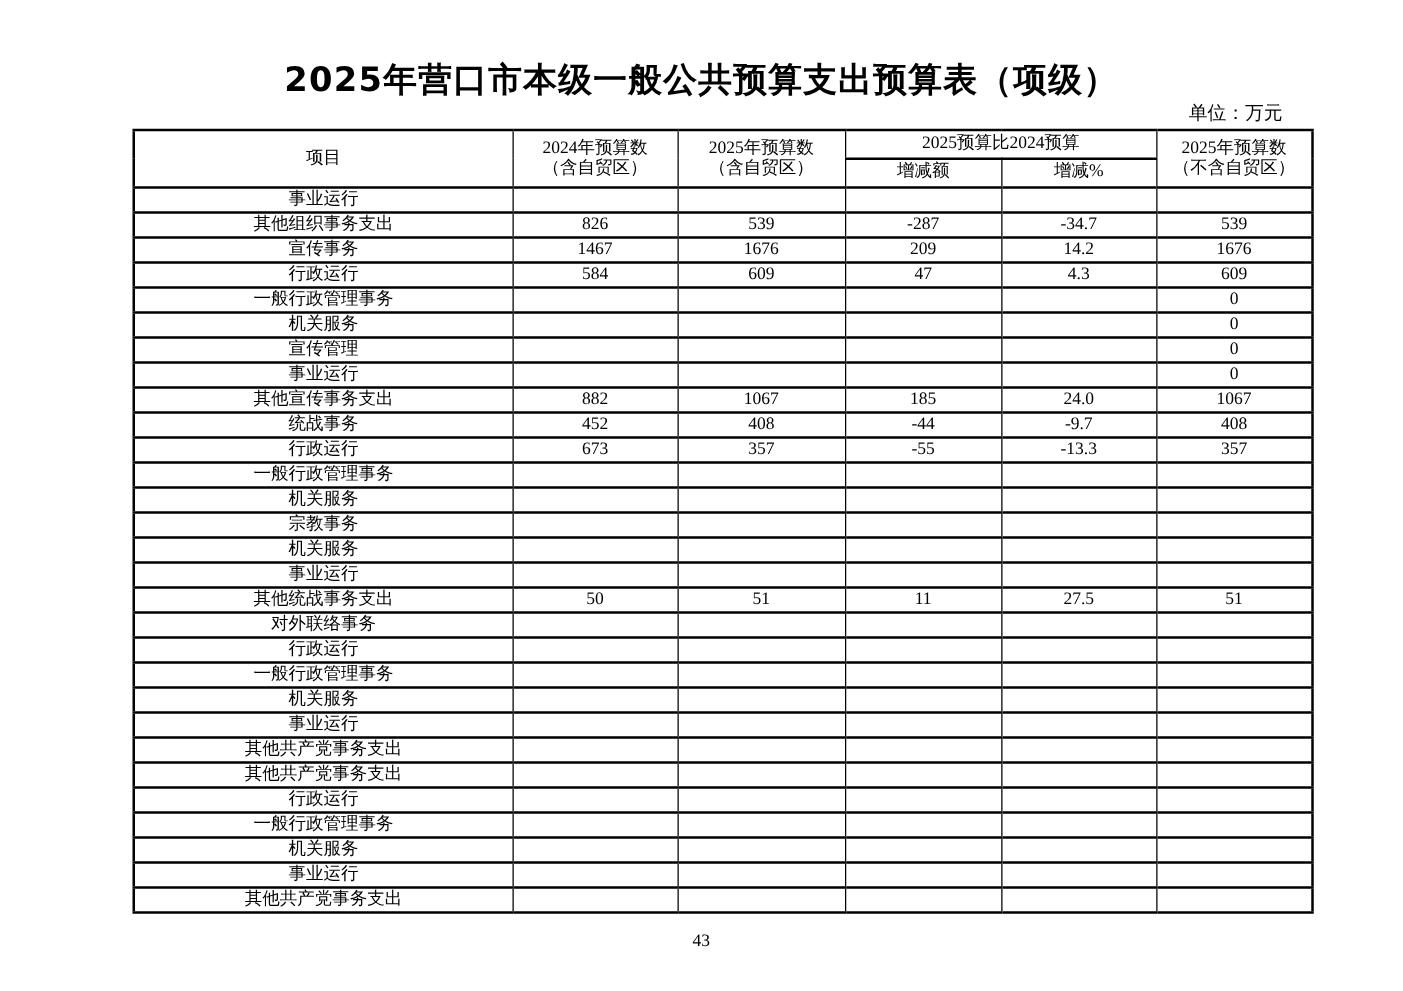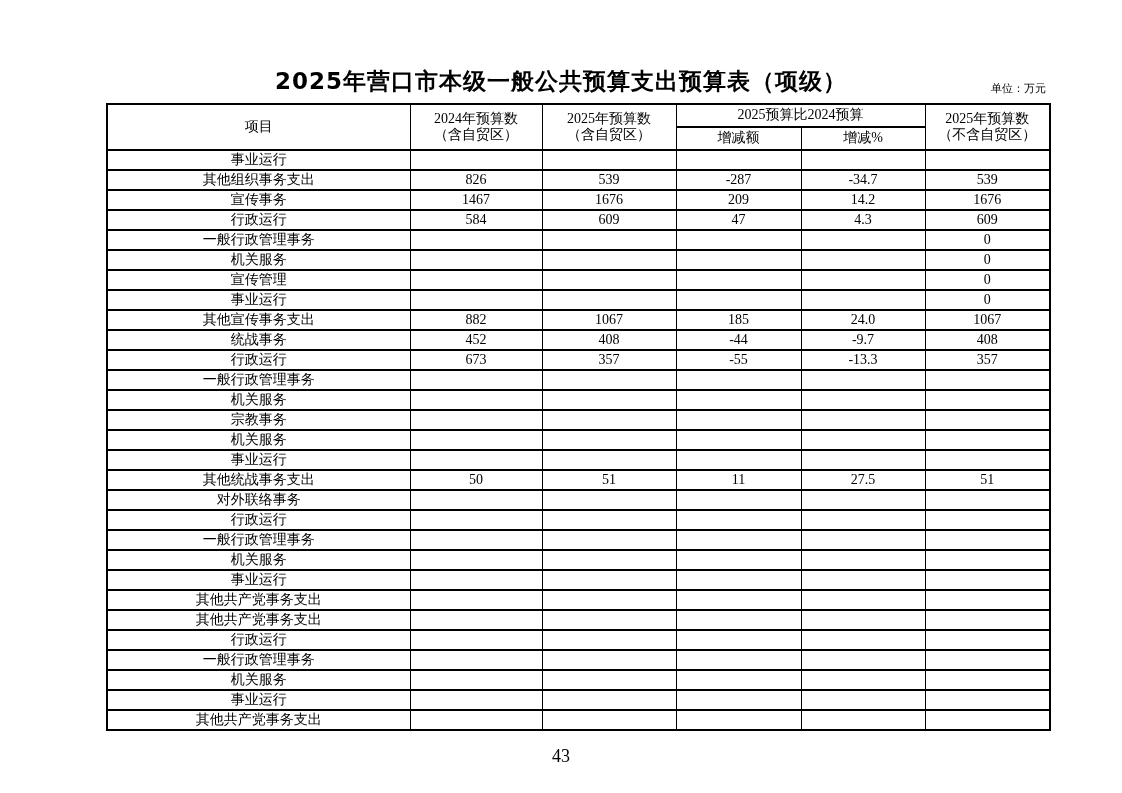--- a/index.html
+++ b/index.html
@@ -15,32 +15,31 @@
     background: #ffffff;
     font-family: "Liberation Serif", serif;
     overflow: hidden;
   }
   .doc-title {
     position: absolute;
     top: 46px;
     left: 0;
     width: 100%;
     text-align: center;
-    font-size: 23px;
+    font-size: 27px;
     font-weight: bold;
     font-family: "DejaVu Sans", sans-serif;
     letter-spacing: 1px;
     white-space: nowrap;
-    margin-top: 20px;
   }
   .unit-label {
     position: absolute;
     top: 81px;
-    right: 76px;
-    font-size: 11px;
+    right: 96px;
+    font-size: 15px;
     font-family: Liberation Mono, monospace;
   }
   table.budget {
     position: absolute;
     left: 90px;
     top: 103px;
     width: 943px;
     border-collapse: collapse;
     table-layout: fixed;
   }
@@ -68,21 +67,21 @@
   tbody td { height: 18px; }
   td.cell-item { text-align: left; }
   td.indent-1 { padding-left: 28px; }
   td.indent-2 { padding-left: 48px; }
   .page-number {
     position: absolute;
     top: 746px;
     left: 0;
     width: 100%;
     text-align: center;
-    font-size: 18px;
+    font-size: 14px;
     font-family: "Liberation Serif", serif;
   }
 </style>
 </head>
 <body>
 
 <div class="page">
 
   <div class="doc-title">2025年营口市本级一般公共预算支出预算表（项级）</div>
 

